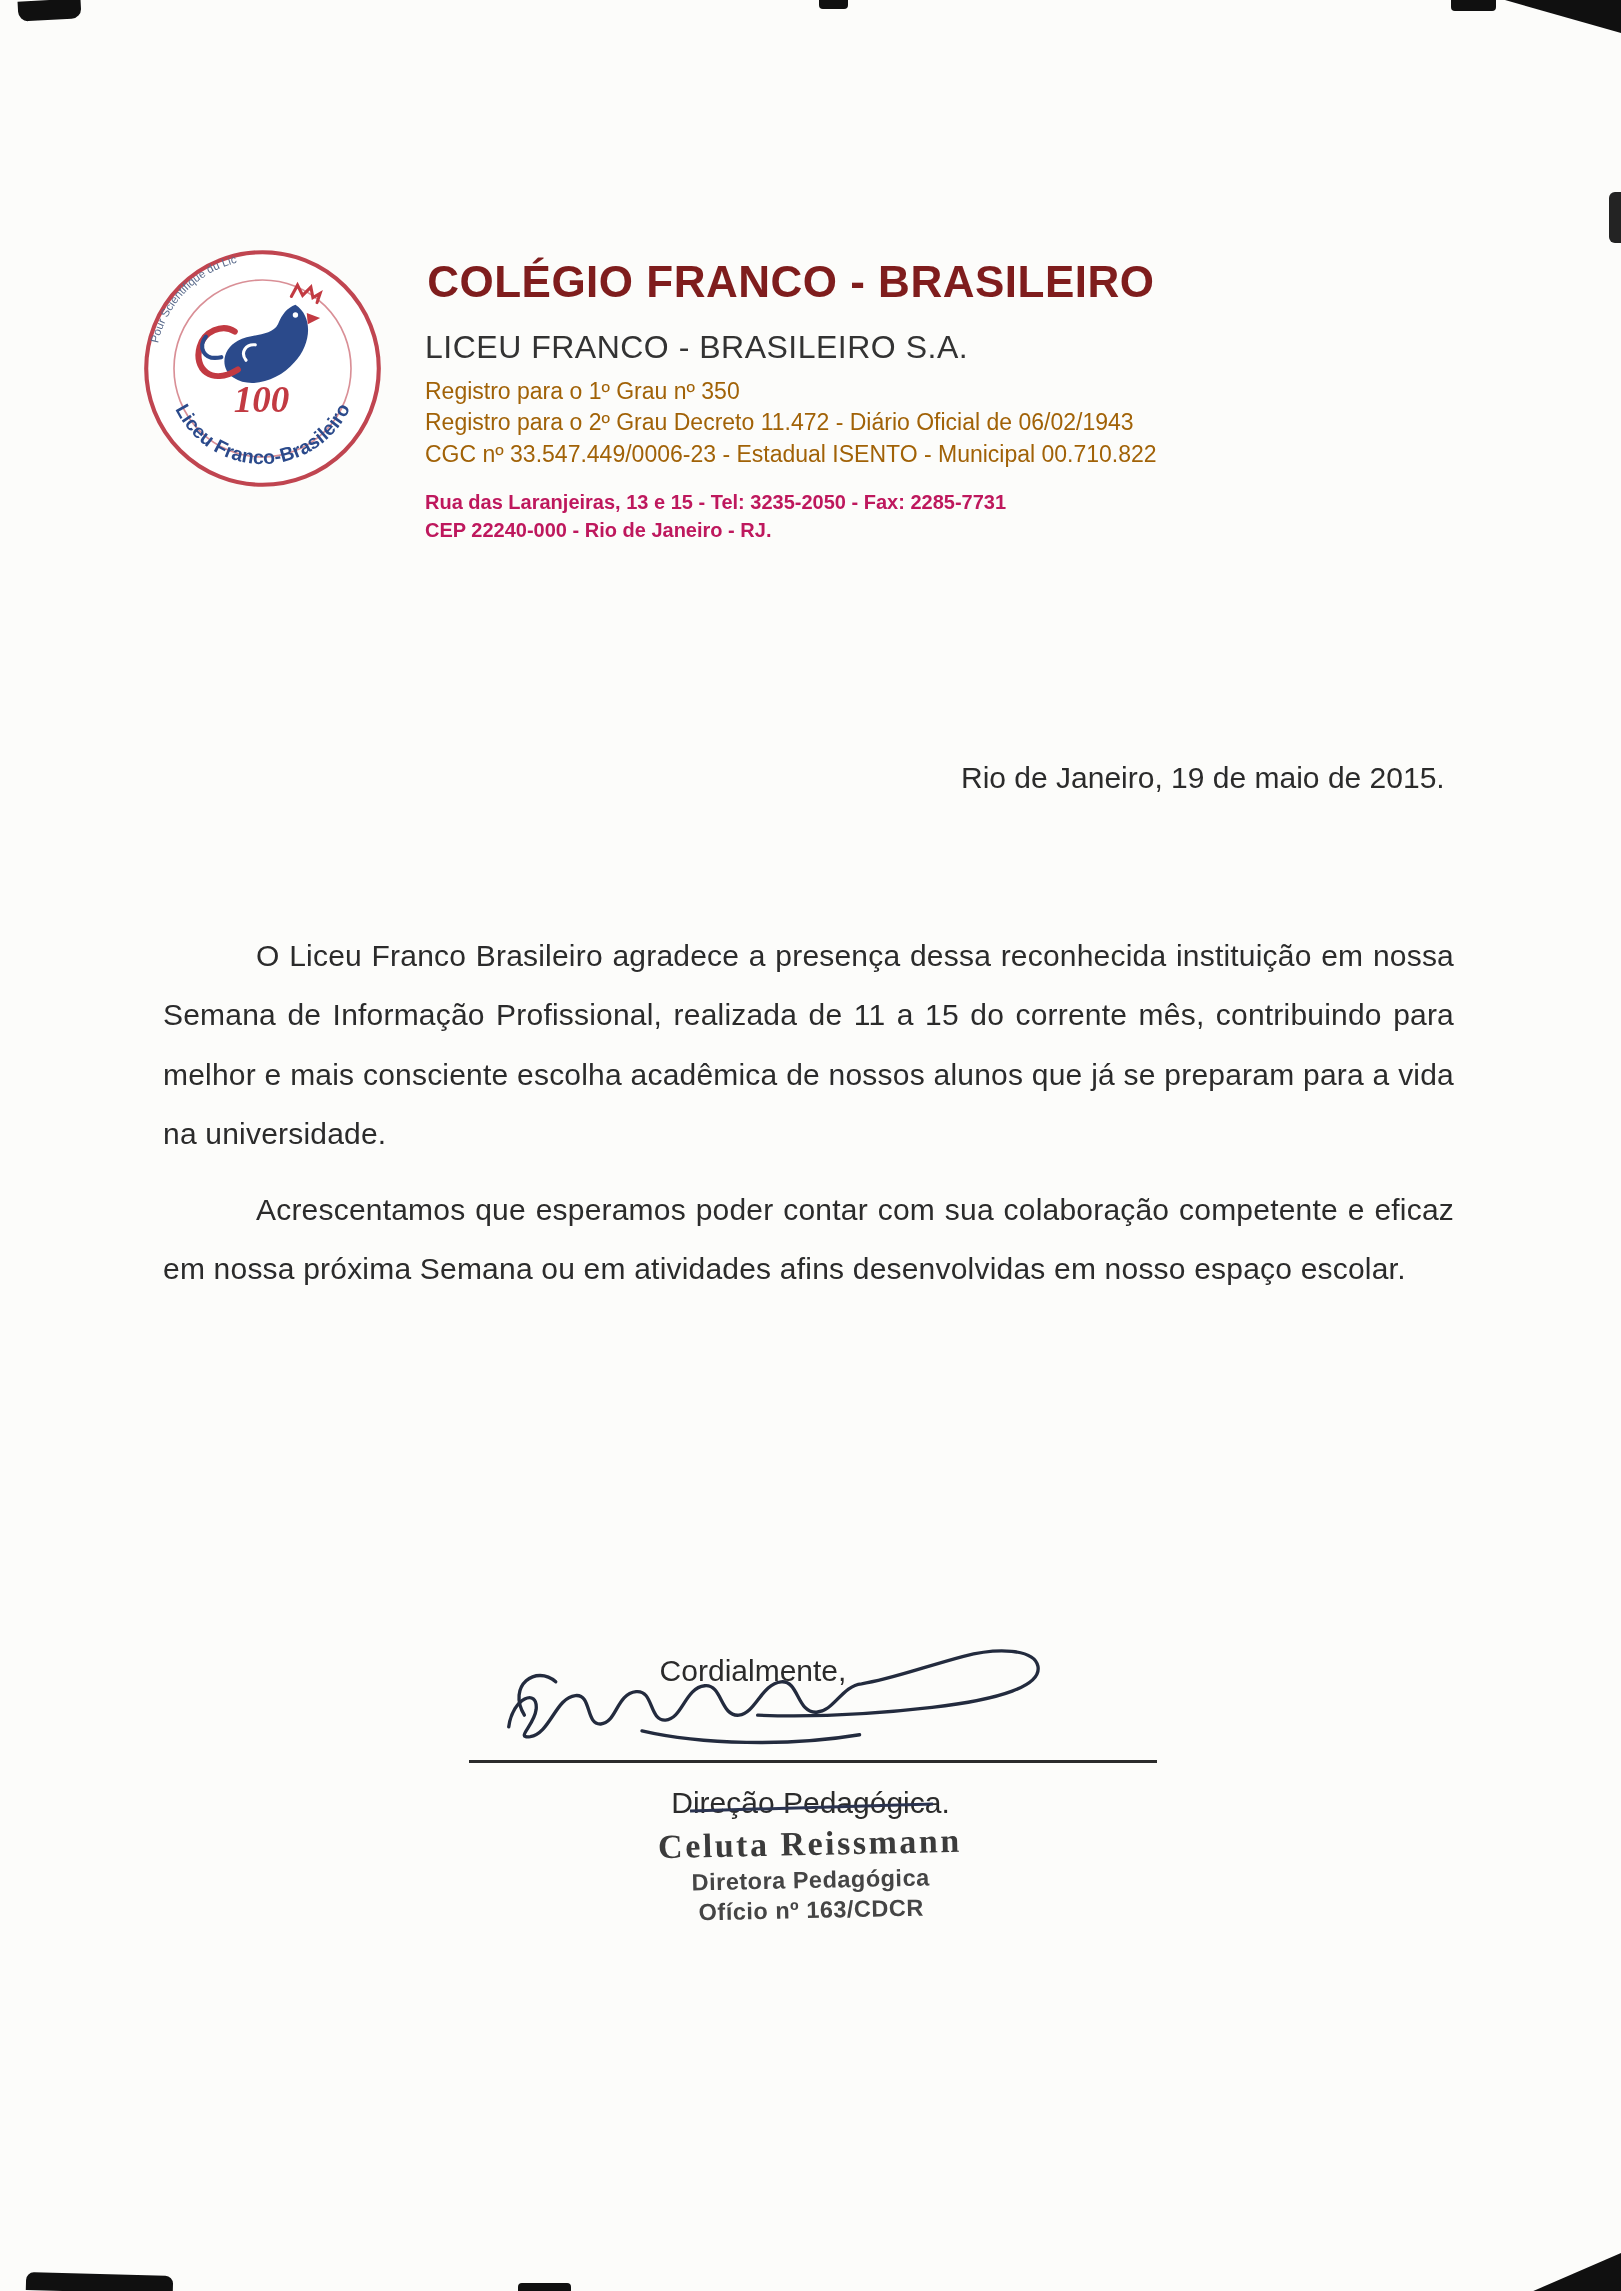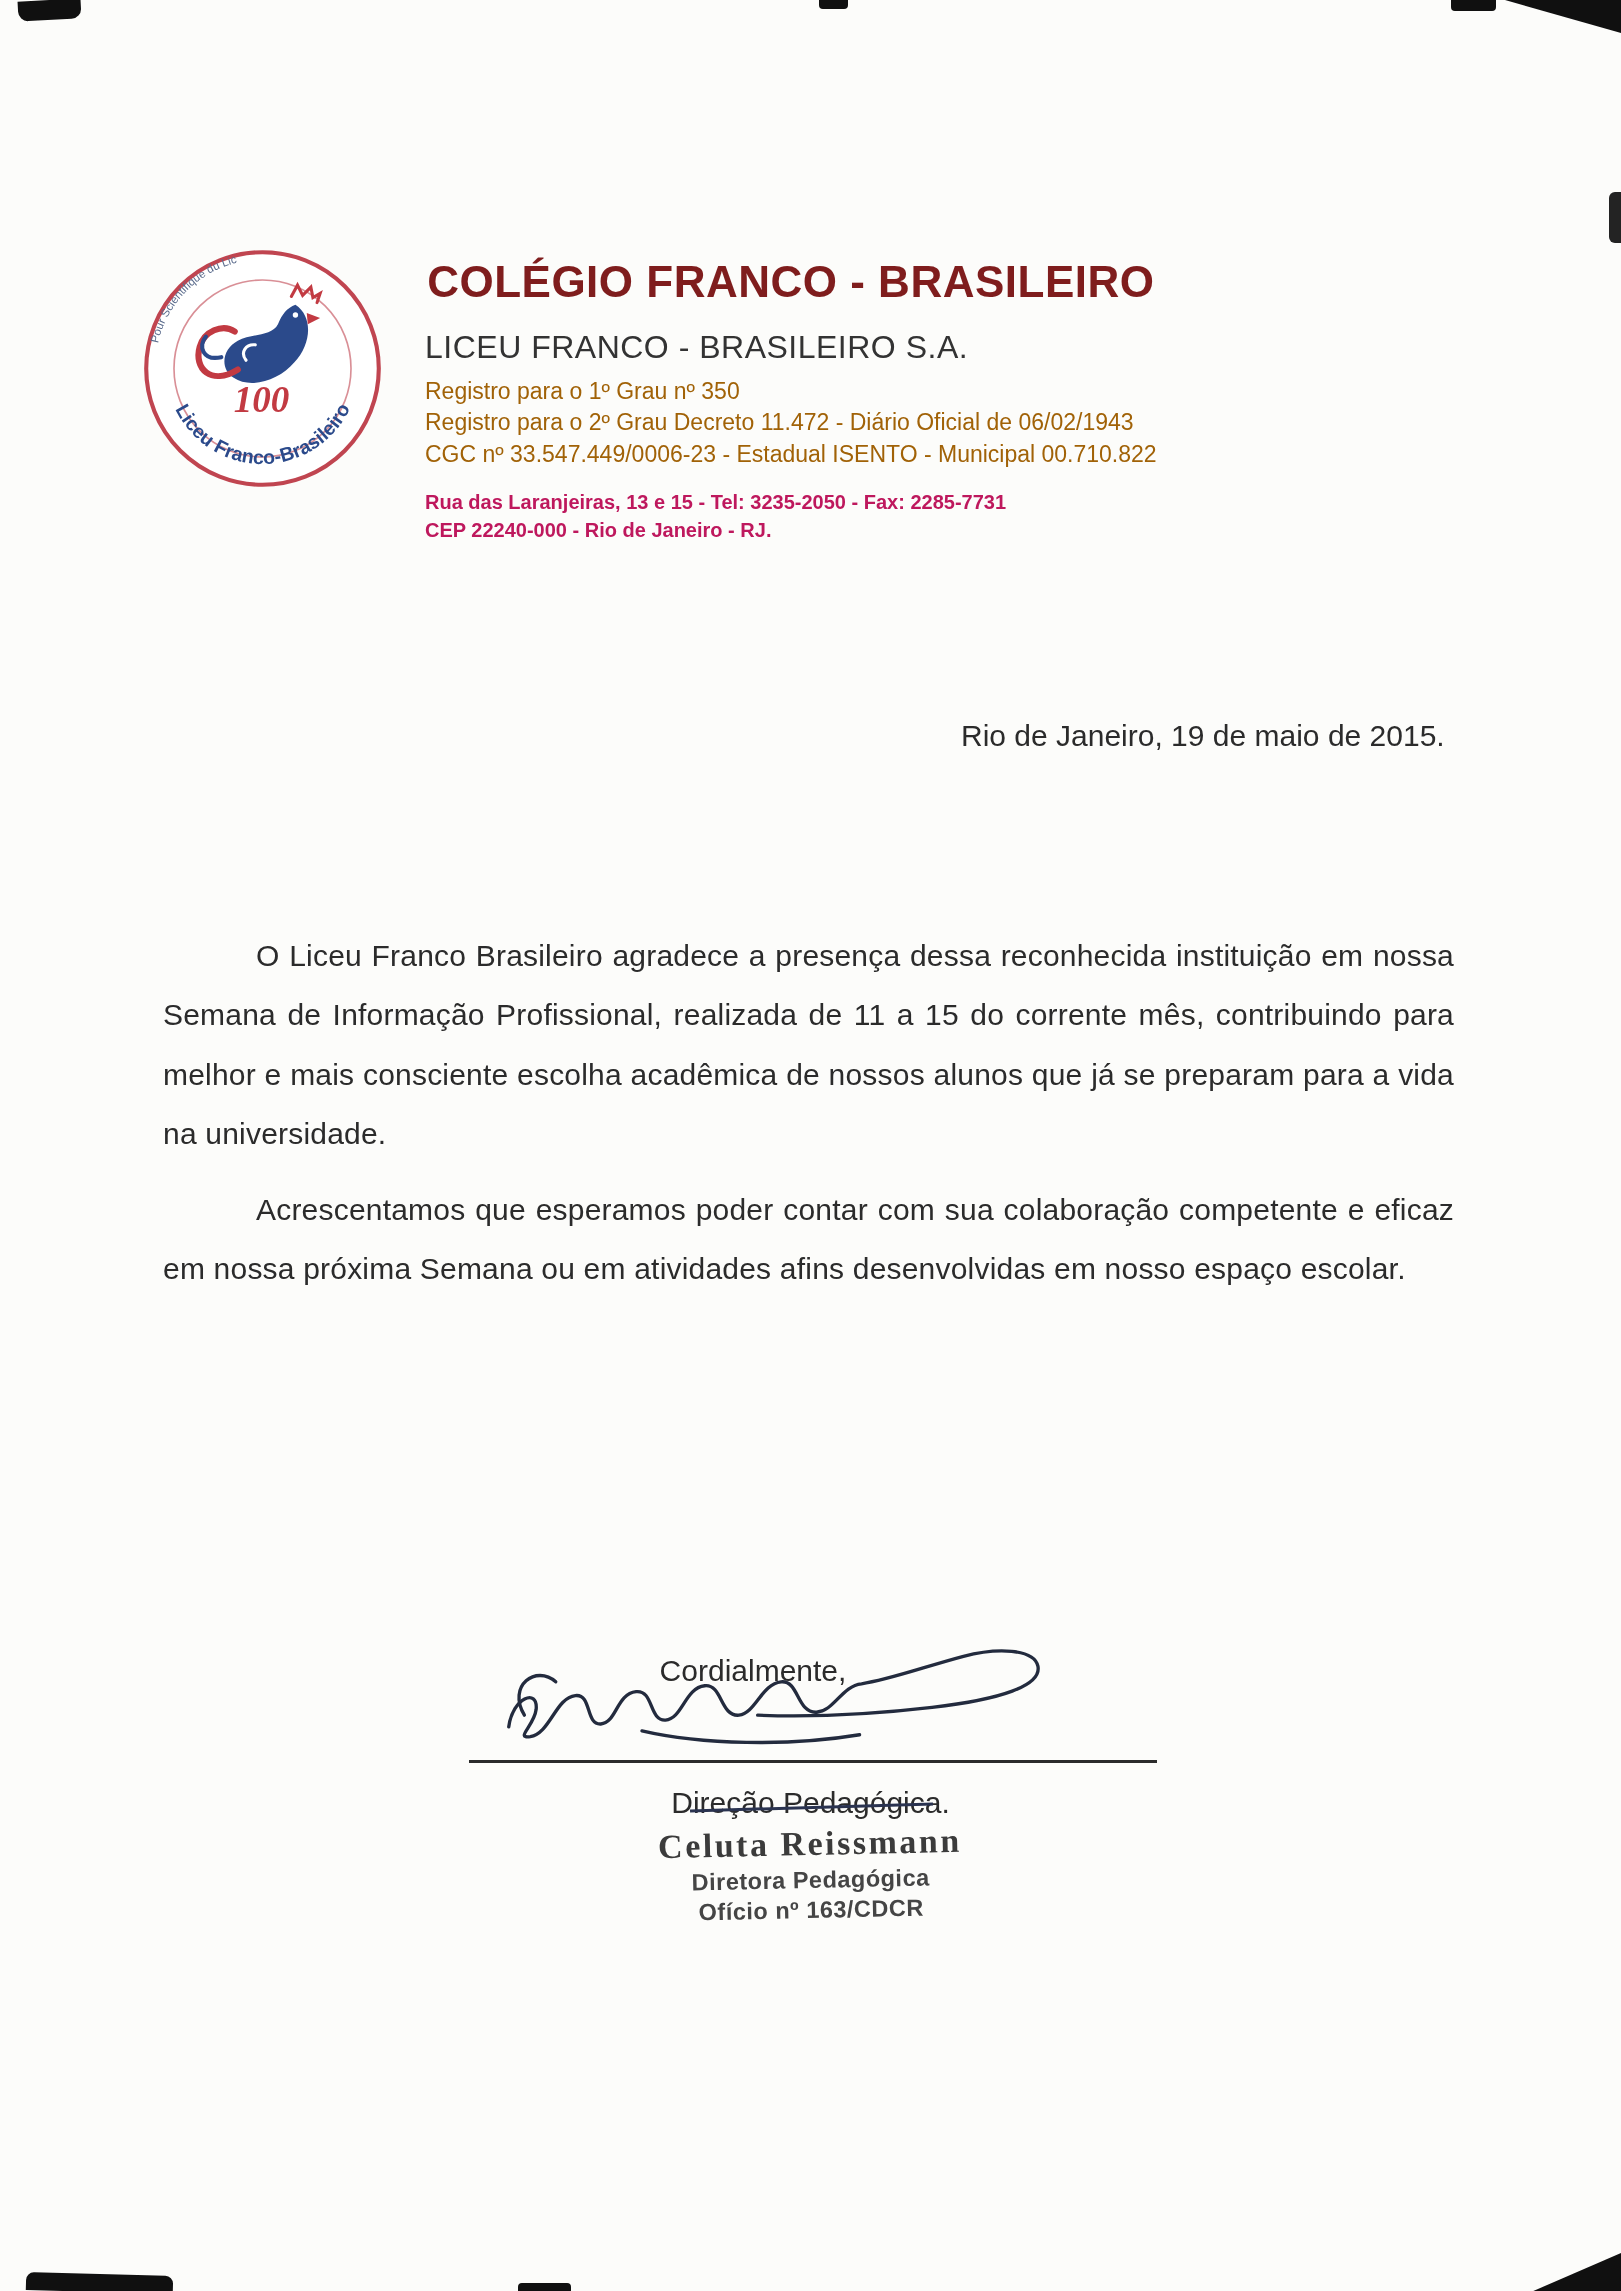--- a/index.html
+++ b/index.html
@@ -34,21 +34,21 @@
   .header { position:absolute; left:139px; top:245px; display:flex; align-items:flex-start; }
   .logo { width:247px; height:247px; flex:none; margin-right:39px; }
   .header-text { padding-top:11.8px; }
   .org-title { margin:0; font-size:44px; font-weight:700; letter-spacing:0.5px; color:#7f1d1d;text-align:center; }
   .org-subtitle { font-size:32px; margin-top:22px; letter-spacing:0.5px; color:#333; }
   .org-lines { margin-top:9.8px; }
   .org-line { font-size:23px; line-height:1.38; color:#a16207; }
   .org-address { margin-top:17px; font-weight:700; font-size:20px; line-height:1.42; color:#be185d; }
 
   
-  .date-line { position:absolute; left:961px; top:719px; font-size:30px; color:#2b2b2b; }
+  .date-line { position:absolute; left:961px; top:761px; font-size:30px; color:#2b2b2b; }
 
   
   .body-text {
     position:absolute; left:147px; top:910px; width:1323px;
     font-size:30px; line-height:1.98; text-align:justify; color:#2b2b2b;
     letter-spacing:0.2px;
   }
   .body-text p { margin:16px; text-indent:93px; }
 
   

